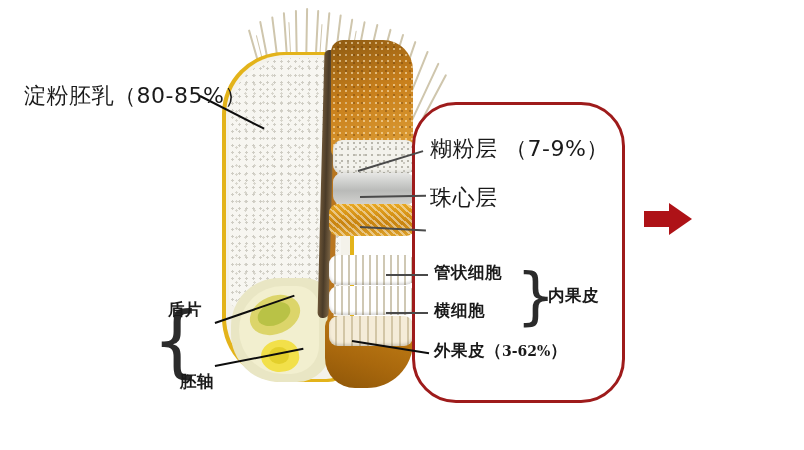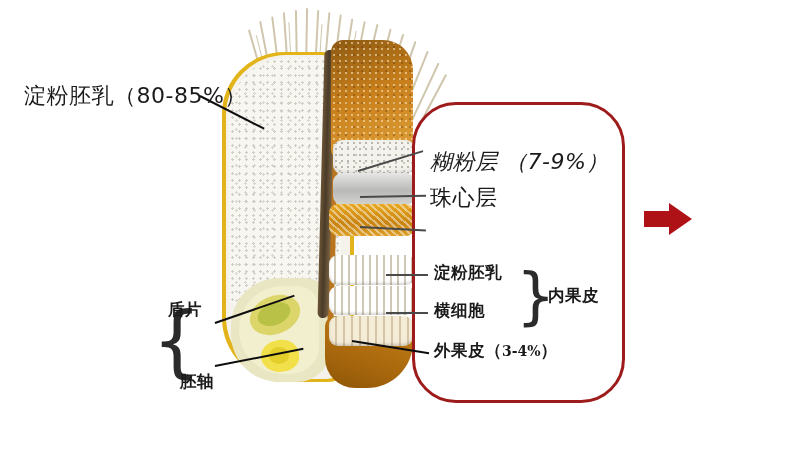--- a/index.html
+++ b/index.html
@@ -261,33 +261,33 @@
 
   <div class="leader" style="left:215px;top:322px;width:84px;height:2.4px;transform:rotate(-19deg);"></div>
 
   <div class="leader" style="left:215px;top:365px;width:90px;height:2.4px;transform:rotate(-11deg);"></div>
 
   <div class="brace" style="left:516px;top:265px;font-size:62px;">}</div>
   <div class="brace" style="left:152px;top:302px;font-size:78px;">{</div>
 
   <div class="lbl" style="left:24px;top:85px;">淀粉胚乳（80-85%）</div>
 
-  <div class="lbl" style="left:430px;top:151px;font-style:italic;">糊粉层 （7-9%）</div>
+  <div class="lbl" style="left:430px;top:138px;">糊粉层 （7-9%）</div>
 
   <div class="lbl" style="left:430px;top:187px;">珠心层</div>
 
 
-  <div class="lbl bold" style="left:434px;top:265px;">淀粉胚乳</div>
+  <div class="lbl bold" style="left:434px;top:265px;">管状细胞</div>
 
   <div class="lbl bold" style="left:434px;top:303px;">横细胞</div>
 
   <div class="lbl bold" style="left:548px;top:288px;">内果皮</div>
 
   <div class="lbl bold" style="left:434px;top:343px;">
-    <span>外果皮（</span><span class="pct-serif">3-4%</span><span>）</span>
+    <span>外果皮（</span><span class="pct-serif">3-62%</span><span>）</span>
   </div>
 
 
   <div class="lbl bold" style="left:168px;top:302px;">盾片</div>
 
   <div class="lbl bold" style="left:180px;top:374px;">胚轴</div>
 
   <div id="arrow">
     <div class="shaft"></div>
     <div class="head"></div>

